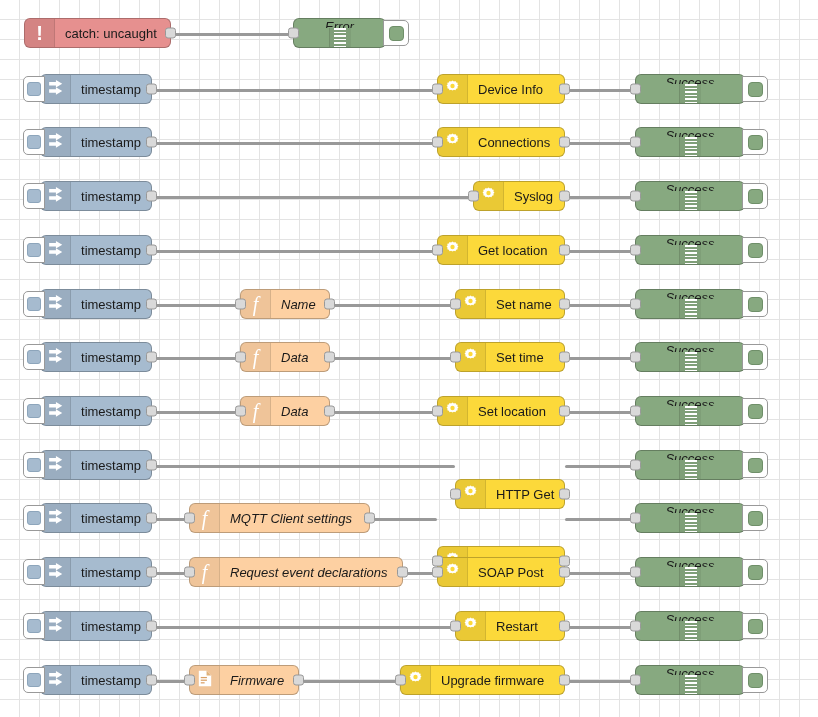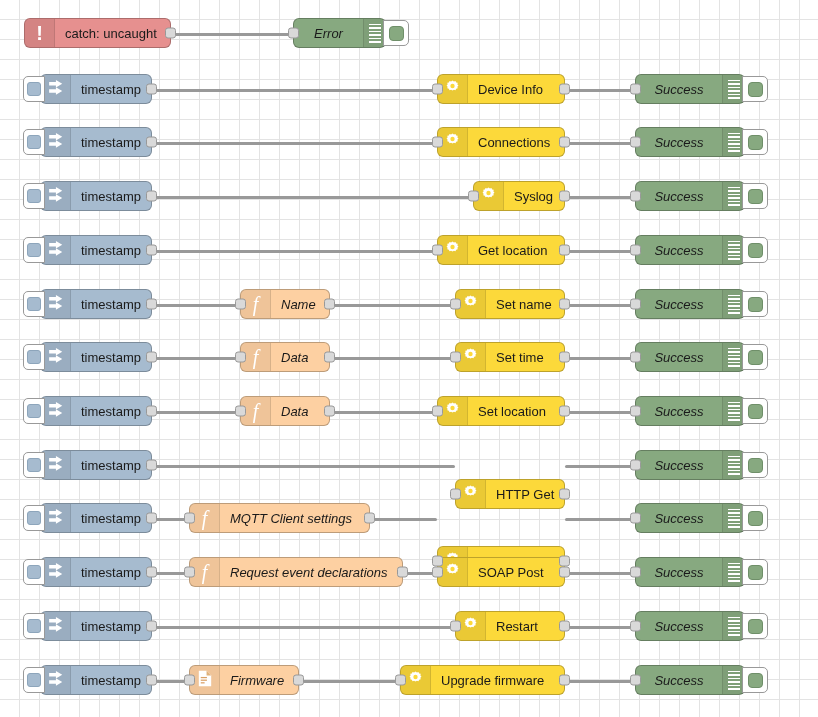--- a/index.html
+++ b/index.html
@@ -69,27 +69,27 @@
     border: 1px solid #999;
     border-radius: 3px;
     top: 50%;
     transform: translateY(-50%);
     z-index: 5;
   }
   .port.inp  { left: -6px; }
   .port.outp { right: -6px; }
 
   
-  .n-inject  { background: #a6bbcf; }
+  .n-inject  { background: #a6bbcf; text-align: center; }
   .n-inject .iconbox { background: rgba(0,0,0,0.07); }
   .n-func    { background: #fdd0a2; }
   .n-func .iconbox { background: rgba(0,0,0,0.055); }
   .n-api     { background: #fcd93a; }
   .n-api .iconbox { background: rgba(0,0,0,0.07); }
-  .n-debug   { background: #87a980; }
+  .n-debug   { background: #87a980; flex-direction: column; }
   .n-catch   { background: #e6908f; }
   .n-catch .iconbox { background: rgba(0,0,0,0.08); }
 
   
   .inject-btn {
     position: absolute;
     left: -18px;
     top: 50%;
     transform: translateY(-50%);
     width: 22px;

